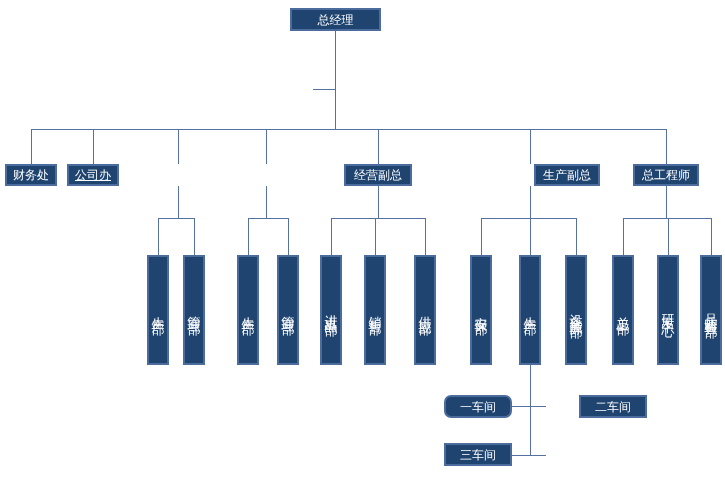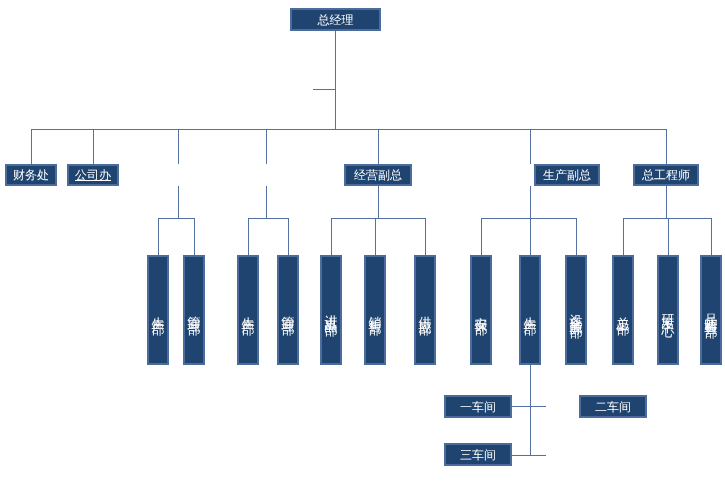--- a/index.html
+++ b/index.html
@@ -114,17 +114,17 @@
   <div class="node v" style="left:414px; top:255px; width:22px; height:110px;">供应部</div>
 
   <div class="node v" style="left:470px; top:255px; width:22px; height:110px;">安保部</div>
   <div class="node v" style="left:519px; top:255px; width:22px; height:110px;">生产部</div>
   <div class="node v" style="left:565px; top:255px; width:22px; height:110px;">设备能源部</div>
 
   <div class="node v" style="left:612px; top:255px; width:22px; height:110px;">总工部</div>
   <div class="node v" style="left:657px; top:255px; width:22px; height:110px;">研发中心</div>
   <div class="node v" style="left:700px; top:255px; width:22px; height:110px;">品质检验部</div>
 
-  <div class="node" style="left:444px; top:395px; width:68px; height:23px;">一车间</div>
+  <div class="node" style="left:444px; top:395px; width:68px; height:23px;border-radius:7px;">一车间</div>
   <div class="node" style="left:546px; top:395px; width:68px; height:23px;margin-left:33px;">二车间</div>
   <div class="node" style="left:444px; top:443px; width:68px; height:23px;">三车间</div>
 
 </div>
 
 </body></html>

